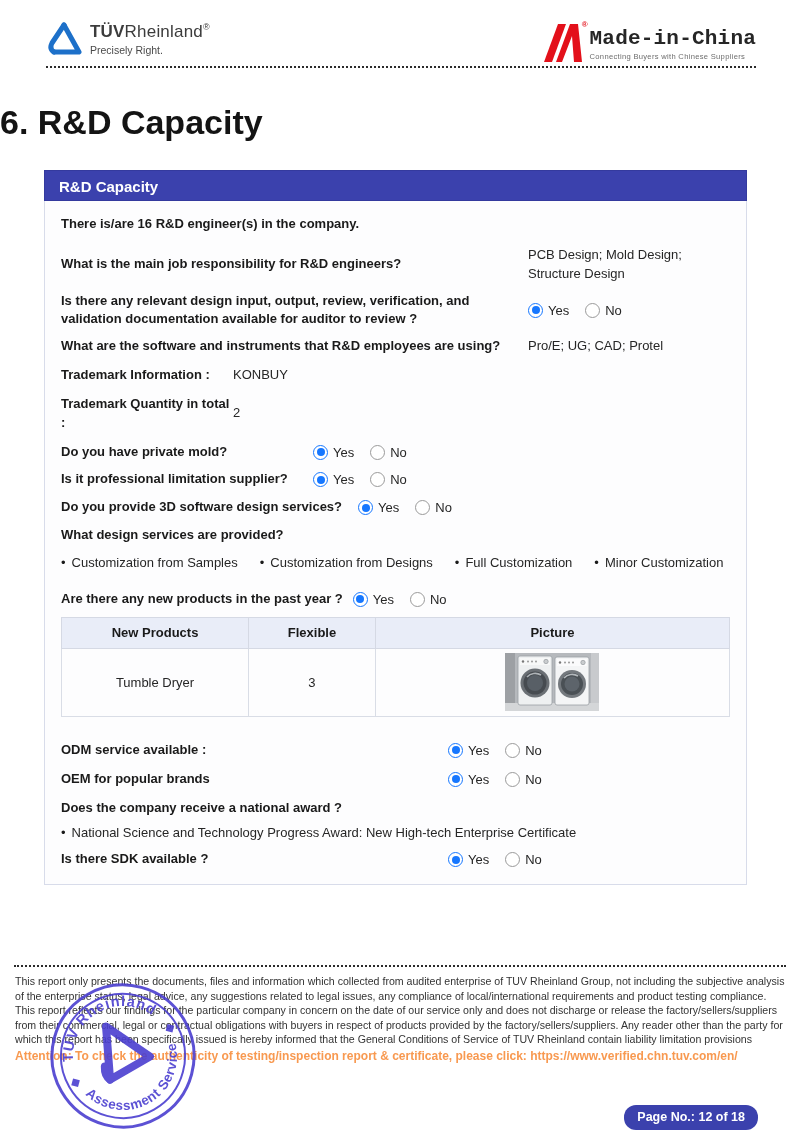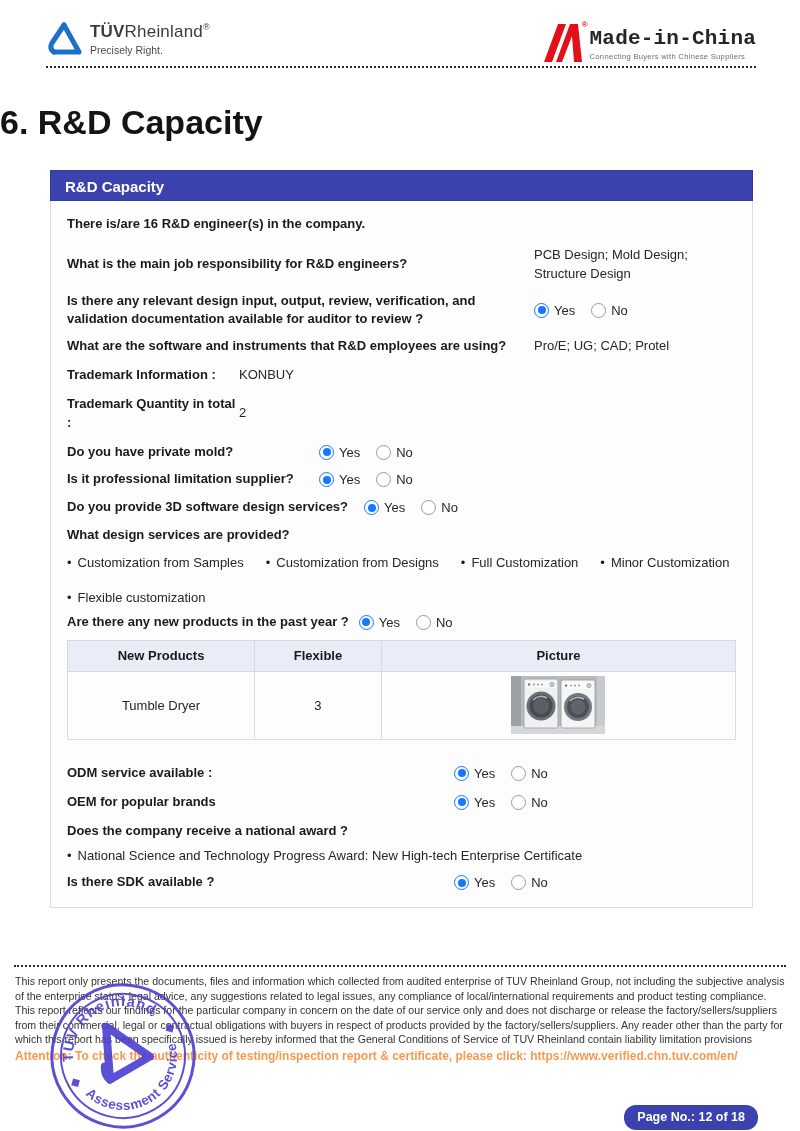--- a/index.html
+++ b/index.html
@@ -21,21 +21,21 @@
   .mic-brand { font-size:21px; font-weight:700; color:#262626; letter-spacing:0.2px; line-height:1;font-family:Liberation Mono, monospace; }
   .mic-tag { font-size:7.6px; color:#6d6d6d; margin-top:3px; letter-spacing:0.3px; }
   .dots { border-top:2px dotted #2b2b2b; }
   .dots.top { position:absolute; top:66px; left:46px; right:44px; }
   .dots.bottom { position:absolute; top:965px; left:14px; right:14px; }
 
   
   .title { position:absolute; top:103px; left:0; right:0; font-size:34px; font-weight:700; color:#141414; }
 
   
-  .panel { position:absolute; top:170px; left:50px; width:703px; }
+  .panel { position:absolute; top:170px; left:44px; width:703px; }
   .panel-bar { height:31px; line-height:31px; background:#3b41ad; color:#fff; font-size:15px; font-weight:700; padding-left:14px; border:1px solid #343a9e; }
   .panel-body { background:#fdfdfe; border:1px solid #d8dcea; border-top:none; padding:14px 16px 15px 16px; min-height:684px; }
 
   .row { display:flex; align-items:center; font-size:13px; }
   .q { font-weight:700; color:#1a1a1a; line-height:1.45; }
   .ans { font-weight:400; color:#262626; line-height:1.45; }
   .w-wide { width:467px; flex-shrink:0; padding-right:12px; }
   .w-mid  { min-width:252px; flex-shrink:0; padding-right:16px; }
   .w-odm  { width:387px; flex-shrink:0; padding-right:10px; }
   .w-lab  { width:172px; flex-shrink:0; }
@@ -192,23 +192,20 @@
 
       <div class="row mb10">
         <span class="q">What design services are provided?</span>
       </div>
 
       <ul class="bullets mb6">
         <li>Customization from Samples</li>
         <li>Customization from Designs</li>
         <li>Full Customization</li>
         <li>Minor Customization</li>
-      </ul>
-      <ul class="bullets mb8">
-        <li>Flexible customization</li>
       </ul>
 
       <div class="row mb8">
         <span class="q" style="padding-right:10px">Are there any new products in the past year ?</span>
         <span class="radios">
           <span class="radio checked">
               <span class="circ"></span>
               <span class="rlab">Yes</span>
             </span>
           <span class="radio">

